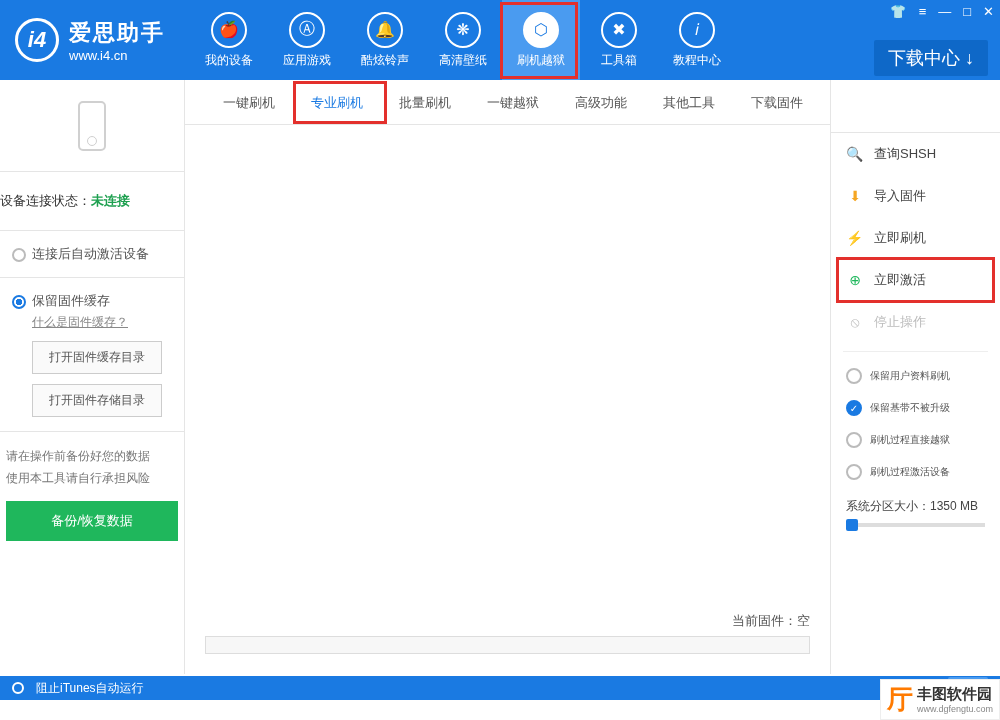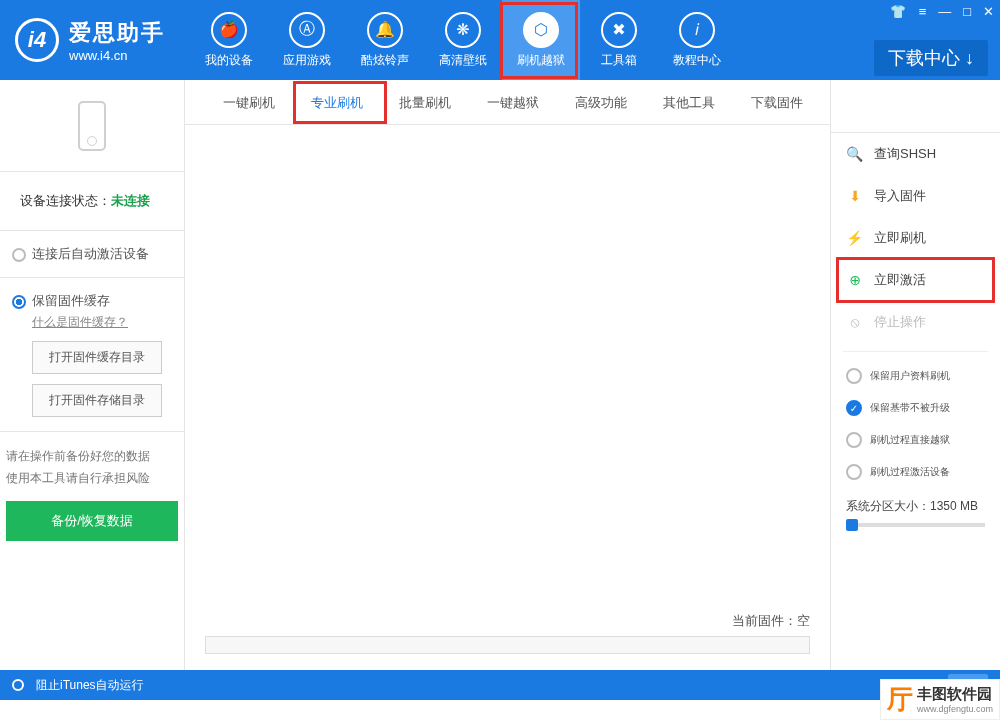--- a/index.html
+++ b/index.html
@@ -23,21 +23,21 @@
 .window-controls { position: absolute; right: 6px; top: 4px; display: flex; gap: 12px; color: #fff; font-size: 13px; }
 .window-controls span { cursor: pointer; }
 .download-center { position: absolute; right: 12px; top: 40px; background: #0e68c8; color: #fff; padding: 6px 14px; font-size: 18px; border-radius: 2px; cursor: pointer; }
 
 .body-area { display: flex; height: 594px; }
 .left-panel { width: 185px; border-right: 1px solid #e5e5e5; }
 .device-area { height: 92px; display: flex; align-items: center; justify-content: center; border-bottom: 1px solid #e5e5e5; }
 .phone-outline { width: 28px; height: 50px; border: 2px solid #d0d0d0; border-radius: 5px; position: relative; }
 .phone-outline::after { content: ""; position: absolute; bottom: 3px; left: 50%; transform: translateX(-50%); width: 8px; height: 8px; border: 1px solid #d0d0d0; border-radius: 50%; }
 
-.status-row { padding: 20px 20px; border-bottom: 1px solid #e5e5e5; font-size: 13px; color: #333; }
+.status-row { padding: 20px 0; border-bottom: 1px solid #e5e5e5; font-size: 13px; color: #333; }
 .status-row .unconnected { color: #1ea050; font-weight: bold; }
 
 .left-section { padding: 14px 12px; border-bottom: 1px solid #e5e5e5; font-size: 13px; color: #555; }
 .radio-circle { display: inline-block; width: 14px; height: 14px; border: 2px solid #bbb; border-radius: 50%; vertical-align: middle; margin-right: 6px; }
 .radio-circle.checked { border-color: #1a7ae2; background: radial-gradient(circle, #1a7ae2 45%, #fff 50%); }
 .link-text { color: #888; text-decoration: underline; font-size: 12px; margin-top: 4px; margin-left: 20px; cursor: pointer; }
 .left-btn { display: block; border: 1px solid #ccc; padding: 7px 0; text-align: center; margin: 10px 10px 0 20px; font-size: 12px; cursor: pointer; background: #fafafa; }
 
 .backup-section { padding: 14px 6px; font-size: 12px; color: #777; line-height: 1.8; }
 .green-btn { background: #1fb75c; color: #fff; text-align: center; padding: 8px 0; margin-top: 12px; font-size: 13px; cursor: pointer; }
@@ -63,21 +63,21 @@
 .divider { height: 1px; background: #eee; margin: 8px 12px; }
 .option-item { display: flex; align-items: center; padding: 8px 15px; font-size: 10px; color: #555; cursor: pointer; }
 .option-circle { width: 16px; height: 16px; border: 2px solid #bbb; border-radius: 50%; margin-right: 8px; display: flex; align-items: center; justify-content: center; }
 .option-circle.checked { border-color: #1a7ae2; background: #1a7ae2; }
 .option-circle.checked::after { content: "✓"; color: #fff; font-size: 10px; }
 
 .partition { padding: 10px 15px; font-size: 12px; color: #444; }
 .slider { height: 4px; background: #ddd; margin-top: 8px; position: relative; }
 .slider::before { content: ""; position: absolute; left: 0; width: 12px; height: 12px; background: #1a7ae2; top: -4px; border-radius: 2px; }
 
-.footer { height: 30px; background: #1a7ae2; color: #fff; display: flex; align-items: center; font-size: 12px; padding: 0 12px; position: absolute; bottom: 20px; left: 0; right: 0; }
+.footer { height: 24px; background: #1a7ae2; color: #fff; display: flex; align-items: center; font-size: 12px; padding: 0 12px; position: absolute; bottom: 20px; left: 0; right: 0; }
 .footer-right { margin-left: auto; display: flex; align-items: center; gap: 10px; }
 .check-btn { background: #4a9bf0; padding: 3px 8px; border-radius: 2px; cursor: pointer; }
 
 .watermark { position: absolute; right: 0; bottom: 0; background: #fff; padding: 2px 6px; display: flex; align-items: center; font-size: 15px; font-weight: bold; color: #333; z-index: 100; border: 1px solid #eee; }
 .wm-logo { color: #ff7a00; font-size: 26px; font-weight: bold; margin-right: 4px; font-family: Arial; }
 .wm-sub { font-size: 9px; color: #888; font-weight: normal; display: block; }
 </style>
 </head>
 <body>
 

